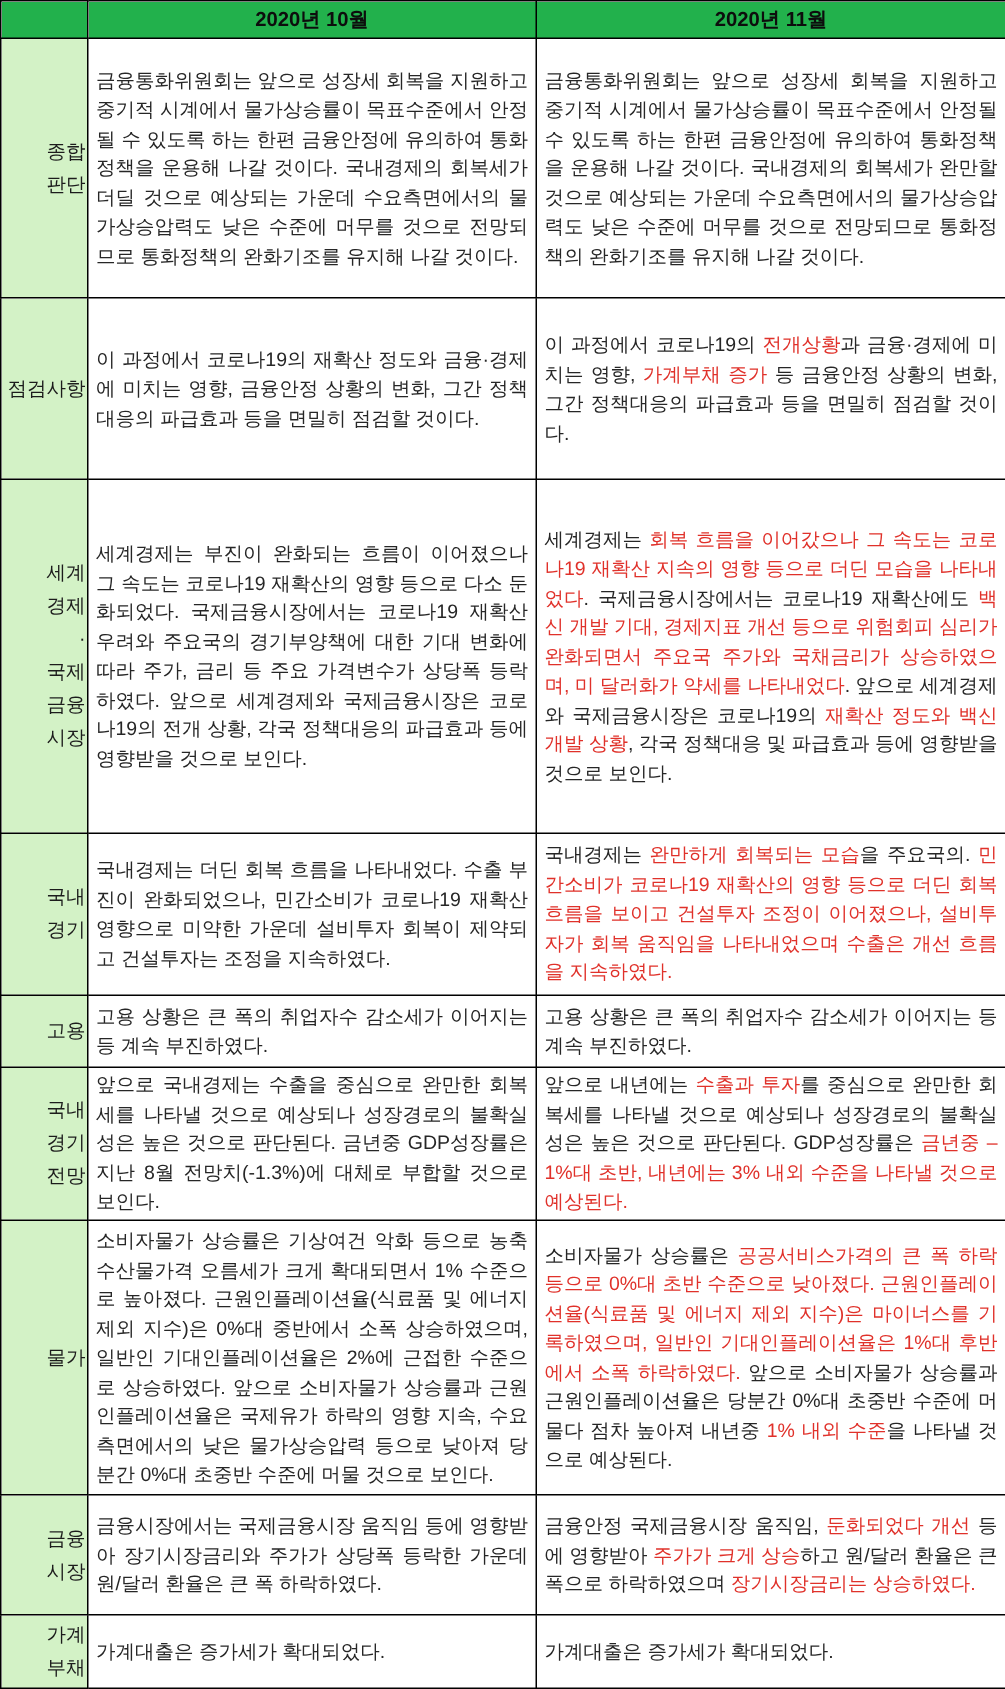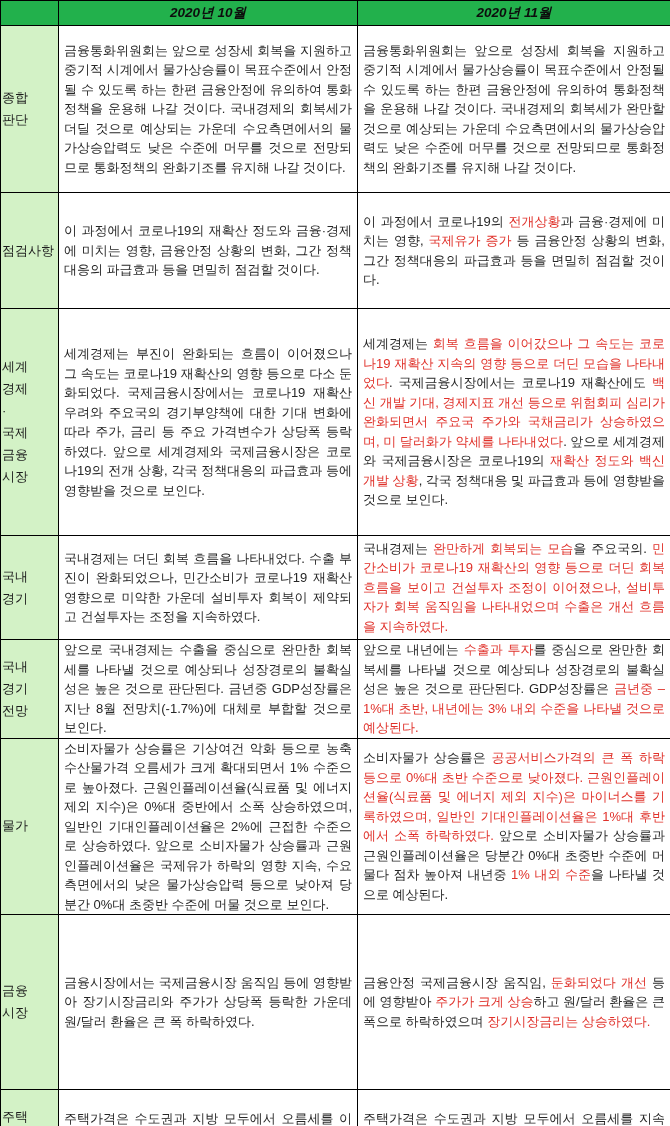--- a/index.html
+++ b/index.html
@@ -22,26 +22,25 @@
   table.cmp th,table.cmp td{
     border:1px solid var(--border);
     box-sizing:border-box;
     overflow:hidden;
   }
   thead th{
     background:var(--header-green);
     color:#0d0d0d;font-weight:bold;font-size:13.5px;
     text-align:center;vertical-align:middle;height:25px;
     padding:2px;
-    font-style:italic;
   }
   th.label{
     background:var(--label-green);
     font-weight:normal;font-size:13px;line-height:22px;
-    text-align:left;vertical-align:middle;color:#1c1c1c;
+    text-align:right;vertical-align:middle;color:#1c1c1c;
     padding:1px;
   }
   td.cell{
     font-size:13px;line-height:19.5px;
     padding:0 5px;
     text-align:justify;
     word-break:break-all;
     vertical-align:middle;
     color:var(--text);
     background:#fff;
@@ -83,21 +82,21 @@
             <div>판단</div>
           </th>
           <td class="cell oct"><span>금융통화위원회는 앞으로 성장세 회복을 지원하고 중기적 시계에서 물가상승률이 목표수준에서 안정될 수 있도록 하는 한편 금융안정에 유의하여 통화정책을 운용해 나갈 것이다. 국내경제의 회복세가 더딜 것으로 예상되는 가운데 수요측면에서의 물가상승압력도 낮은 수준에 머무를 것으로 전망되므로 통화정책의 완화기조를 유지해 나갈 것이다.</span></td>
           <td class="cell nov"><span>금융통화위원회는 앞으로 성장세 회복을 지원하고 중기적 시계에서 물가상승률이 목표수준에서 안정될 수 있도록 하는 한편 금융안정에 유의하여 통화정책을 운용해 나갈 것이다. 국내경제의 회복세가 완만할 것으로 예상되는 가운데 수요측면에서의 물가상승압력도 낮은 수준에 머무를 것으로 전망되므로 통화정책의 완화기조를 유지해 나갈 것이다.</span></td>
         </tr>
         <tr>
           <th class="label">
             <div>점검사항</div>
           </th>
           <td class="cell oct"><span>이 과정에서 코로나19의 재확산 정도와 금융·경제에 미치는 영향, 금융안정 상황의 변화, 그간 정책대응의 파급효과 등을 면밀히 점검할 것이다.</span></td>
-          <td class="cell nov"><span>이 과정에서 코로나19의 </span><span class="red">전개상황</span><span>과 금융·경제에 미치는 영향, </span><span class="red">국제유가 증가</span><span> 등 금융안정 상황의 변화, 그간 정책대응의 파급효과 등을 면밀히 점검할 것이다.</span></td>
+          <td class="cell nov"><span>이 과정에서 코로나19의 </span><span class="red">전개상황</span><span>과 금융·경제에 미치는 영향, </span><span class="red">가계부채 증가</span><span> 등 금융안정 상황의 변화, 그간 정책대응의 파급효과 등을 면밀히 점검할 것이다.</span></td>
         </tr>
         <tr>
           <th class="label">
             <div>세계</div>
             <div>경제</div>
             <div>·</div>
             <div>국제</div>
             <div>금융</div>
             <div>시장</div>
           </th>
@@ -107,52 +106,51 @@
         <tr>
           <th class="label">
             <div>국내</div>
             <div>경기</div>
           </th>
           <td class="cell oct"><span>국내경제는 더딘 회복 흐름을 나타내었다. 수출 부진이 완화되었으나, 민간소비가 코로나19 재확산 영향으로 미약한 가운데 설비투자 회복이 제약되고 건설투자는 조정을 지속하였다.</span></td>
           <td class="cell nov"><span>국내경제는 </span><span class="red">완만하게 회복되는 모습</span><span>을 주요국의. </span><span class="red">민간소비가 코로나19 재확산의 영향 등으로 더딘 회복 흐름을 보이고 건설투자 조정이 이어졌으나, 설비투자가 회복 움직임을 나타내었으며 수출은 개선 흐름을 지속하였다.</span></td>
         </tr>
         <tr>
           <th class="label">
+            <div>고용</div>
+          </th>
+          <td class="cell oct"><span>고용 상황은 큰 폭의 취업자수 감소세가 이어지는 등 계속 부진하였다.</span></td>
+          <td class="cell nov"><span>고용 상황은 큰 폭의 취업자수 감소세가 이어지는 등 계속 부진하였다.</span></td>
+        </tr>
+        <tr>
+          <th class="label">
             <div>국내</div>
             <div>경기</div>
             <div>전망</div>
           </th>
-          <td class="cell oct"><span>앞으로 국내경제는 수출을 중심으로 완만한 회복세를 나타낼 것으로 예상되나 성장경로의 불확실성은 높은 것으로 판단된다. 금년중 GDP성장률은 지난 8월 전망치(-1.7%)에 대체로 부합할 것으로 보인다.</span></td>
+          <td class="cell oct"><span>앞으로 국내경제는 수출을 중심으로 완만한 회복세를 나타낼 것으로 예상되나 성장경로의 불확실성은 높은 것으로 판단된다. 금년중 GDP성장률은 지난 8월 전망치(-1.3%)에 대체로 부합할 것으로 보인다.</span></td>
           <td class="cell nov"><span>앞으로 내년에는 </span><span class="red">수출과 투자</span><span>를 중심으로 완만한 회복세를 나타낼 것으로 예상되나 성장경로의 불확실성은 높은 것으로 판단된다. GDP성장률은 </span><span class="red">금년중 –1%대 초반, 내년에는 3% 내외 수준을 나타낼 것으로 예상된다.</span></td>
         </tr>
         <tr>
           <th class="label">
             <div>물가</div>
           </th>
           <td class="cell oct"><span>소비자물가 상승률은 기상여건 악화 등으로 농축수산물가격 오름세가 크게 확대되면서 1% 수준으로 높아졌다. 근원인플레이션율(식료품 및 에너지 제외 지수)은 0%대 중반에서 소폭 상승하였으며, 일반인 기대인플레이션율은 2%에 근접한 수준으로 상승하였다. 앞으로 소비자물가 상승률과 근원인플레이션율은 국제유가 하락의 영향 지속, 수요측면에서의 낮은 물가상승압력 등으로 낮아져 당분간 0%대 초중반 수준에 머물 것으로 보인다.</span></td>
           <td class="cell nov"><span>소비자물가 상승률은 </span><span class="red">공공서비스가격의 큰 폭 하락 등으로 0%대 초반 수준으로 낮아졌다. 근원인플레이션율(식료품 및 에너지 제외 지수)은 마이너스를 기록하였으며, 일반인 기대인플레이션율은 1%대 후반에서 소폭 하락하였다.</span><span> 앞으로 소비자물가 상승률과 근원인플레이션율은 당분간 0%대 초중반 수준에 머물다 점차 높아져 내년중 </span><span class="red">1% 내외 수준</span><span>을 나타낼 것으로 예상된다.</span></td>
         </tr>
         <tr>
           <th class="label">
             <div>금융</div>
             <div>시장</div>
           </th>
           <td class="cell oct"><span>금융시장에서는 국제금융시장 움직임 등에 영향받아 장기시장금리와 주가가 상당폭 등락한 가운데 원/달러 환율은 큰 폭 하락하였다.</span></td>
           <td class="cell nov"><span>금융안정 국제금융시장 움직임, </span><span class="red">둔화되었다 개선</span><span> 등에 영향받아 </span><span class="red">주가가 크게 상승</span><span>하고 원/달러 환율은 큰 폭으로 하락하였으며 </span><span class="red">장기시장금리는 상승하였다.</span></td>
         </tr>
         <tr>
           <th class="label">
-            <div>주택</div>
-            <div>시장</div>
-          </th>
-          <td class="cell oct"><span>주택가격은 수도권과 지방 모두에서 오름세를 이어갔다.</span></td>
-          <td class="cell nov"><span>주택가격은 수도권과 지방 모두에서 오름세를 지속하였다.</span></td>
-        </tr>
-        <tr>
-          <th class="label">
             <div>가계</div>
             <div>부채</div>
           </th>
           <td class="cell oct"><span>가계대출은 증가세가 확대되었다.</span></td>
           <td class="cell nov"><span>가계대출은 증가세가 확대되었다.</span></td>
         </tr>
       </tbody>
   </table>
 </div>
 

